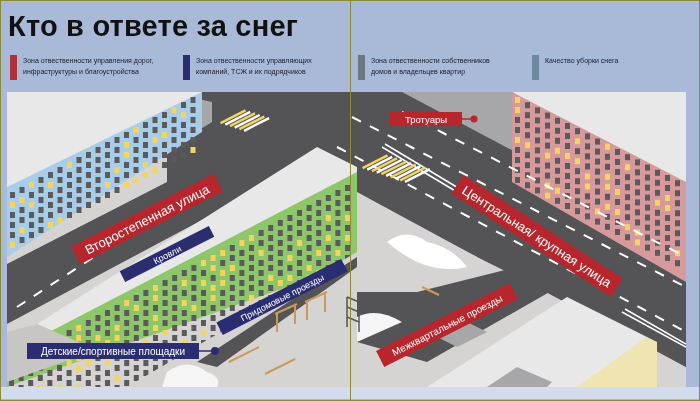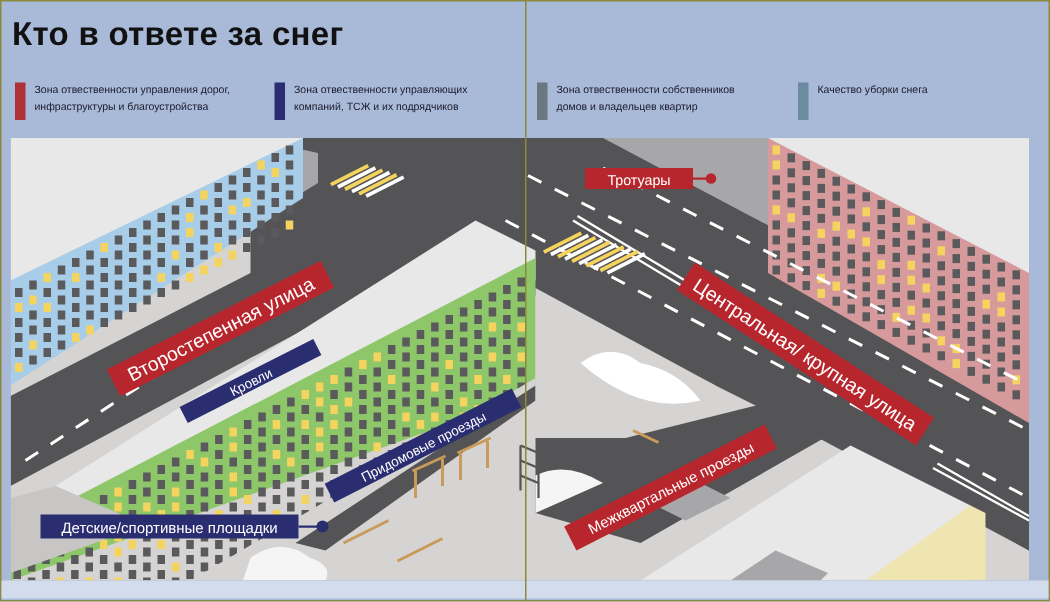--- a/index.html
+++ b/index.html
@@ -16,21 +16,21 @@
   .bottom-band {
     position: absolute; left: 1px; top: 387px; width: 698px; height: 12px;
     background: #d3dcec;
   }
   .divider {
     position: absolute; left: 350px; top: 0; width: 1px; height: 401px;
     background: #8c8a3a; z-index: 5;
   }
   .title {
     position: absolute; left: 8px; top: 10px;
-    font-size: 22px; font-weight: bold; color: #111;
+    font-size: 29px; font-weight: bold; color: #111;
     letter-spacing: 0.2px; margin: 0;
   }
   .legend-item { position: absolute; top: 55px; display: flex; align-items: flex-start; }
   .legend-swatch { width: 7px; height: 25px; margin-right: 6px; flex: none; }
   .legend-text { font-size: 7px; line-height: 11px; color: #1a1a2a; width: 160px; }
   .scene { position: absolute; left: 7px; top: 92px; width: 679px; height: 295px; overflow: hidden; }
   .scene svg { display: block; }
   .label-text { font-family: "Liberation Sans", sans-serif; fill: #fff; }
 </style>
 </head>

